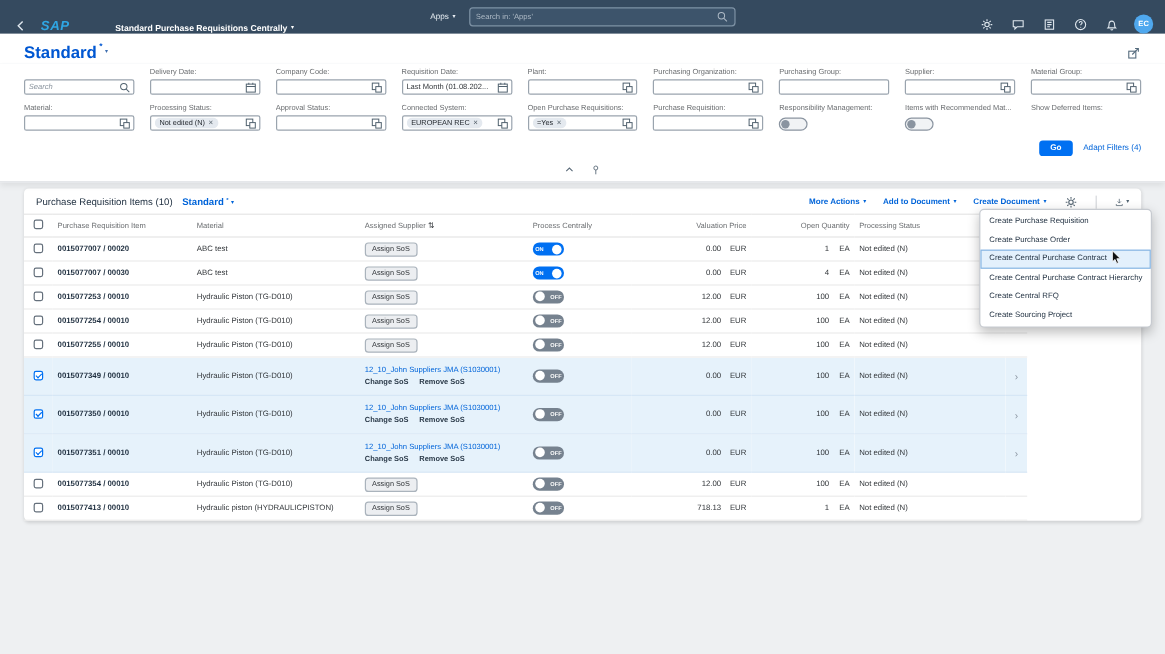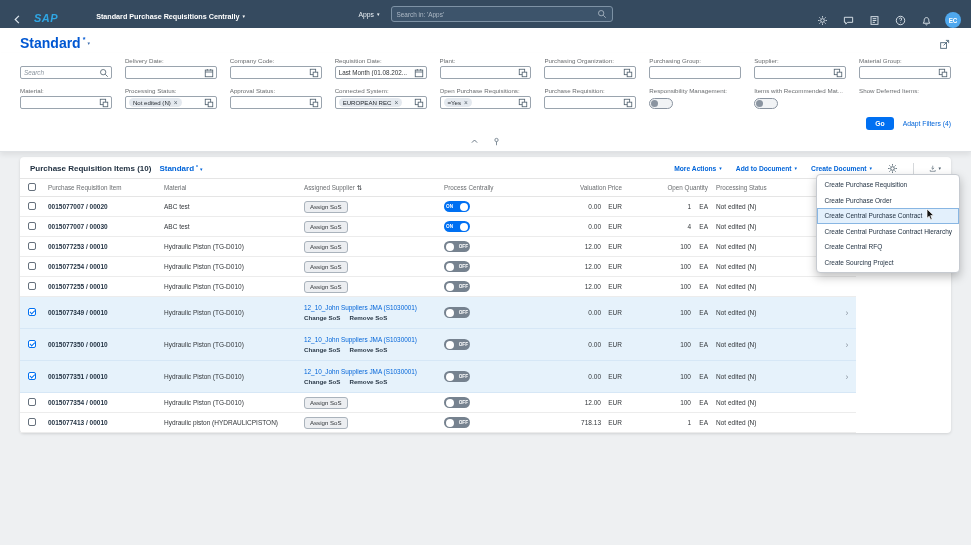--- a/index.html
+++ b/index.html
@@ -2,21 +2,21 @@
 <html><head>
 <meta charset="utf-8">
 <style>
   *{box-sizing:border-box;margin:0;padding:0}
   html,body{width:971px;height:545px;overflow:hidden;background:#eef0f2;
     font-family:"Liberation Sans","DejaVu Sans",sans-serif;color:#32363a;position:relative}
   svg{display:block}
   a{text-decoration:none;cursor:pointer}
 
   
-  .shell{height:28px;background:#354a5f;display:flex;align-items:flex-start;padding:12px 10px;color:#fff;position:relative}
+  .shell{height:28px;background:#354a5f;display:flex;align-items:flex-end;padding:0 10px;color:#fff;position:relative}
   .shell-icon-btn{width:14px;height:14px;color:#dfe7ee;display:flex;align-items:center;justify-content:center;cursor:pointer;flex:0 0 auto}
   .shell-icon-btn svg{width:11px;height:11px}
   .sap-logo{font-style:italic;font-weight:bold;color:#2fa6e4;font-size:11px;margin-left:10px;letter-spacing:.5px}
   .shell-title{margin-left:38px;font-size:7.2px;font-weight:bold;color:#fff;display:flex;align-items:center;gap:3px;white-space:nowrap;cursor:pointer}
   .chev{font-size:5px;line-height:1}
   .shell-center{position:absolute;left:50%;top:0;height:28px;transform:translateX(-50%);display:flex;align-items:center;gap:11px}
   .apps-menu{font-size:6.8px;color:#eaf0f5;display:flex;align-items:center;gap:3px;cursor:pointer}
   .shell-search{width:222px;height:16px;border:1px solid #7e92a5;border-radius:3px;background:#3d546b;display:flex;align-items:center;padding:0 5px;gap:4px;cursor:text}
   .shell-search-ph{flex:1;font-size:6.4px;color:#aebac6;white-space:nowrap;overflow:hidden}
   .shell-search .fic{color:#aebac6}
@@ -50,21 +50,21 @@
   .go-btn{background:#0070f2;color:#fff;font-size:6.8px;font-weight:bold;border:none;border-radius:3px;padding:3px 9px;cursor:pointer;font-family:inherit}
   .adapt-link{color:#0064d9;font-size:6.8px}
   .collapse-strip{display:flex;justify-content:center;gap:12px;padding:2px 0 4px;color:#5b6b79}
   .strip-btn{width:10px;height:10px;cursor:pointer}
   .strip-btn svg{width:9px;height:9px}
 
   
   .content{padding:5px 20px 0}
   .card{background:#fff;border-radius:4px;box-shadow:0 1px 3px rgba(0,0,0,.13);min-height:268px}
   .toolbar{display:flex;align-items:center;padding:5px 10px 4px;gap:6px}
-  .tbl-title{font-size:8px;font-weight:bold;color:#1d2d3e;white-space:nowrap}
+  .tbl-title{font-size:8px;font-weight:normal;color:#1d2d3e;white-space:nowrap}
   .tbl-variant{font-size:8px;font-weight:bold;color:#0064d9;display:flex;align-items:flex-start;gap:2px;cursor:pointer;margin-left:2px}
   .tbl-variant sup{font-size:5px}
   .tbl-variant .chev{margin-top:3px}
   .spacer{flex:1}
   .tb-link{color:#0064d9;font-size:6.7px;font-weight:bold;display:flex;align-items:center;gap:3px;margin-left:8px;white-space:nowrap}
   .tb-icon{color:#51626f;width:12px;height:12px;margin-left:9px;cursor:pointer;display:flex;align-items:center;gap:2px}
   .tb-icon svg{width:11px;height:11px}
   .tb-divider{width:1px;height:11px;background:#d5d8db;margin-left:8px}
 
   table{border-collapse:collapse;table-layout:fixed;width:836px}

